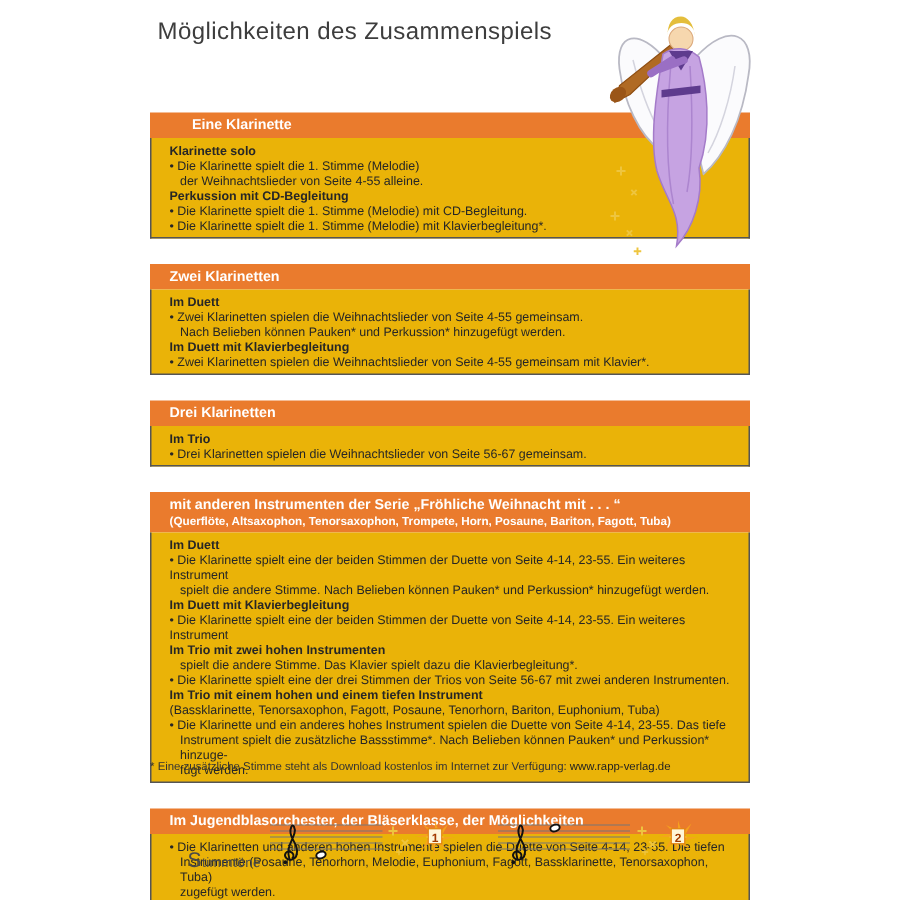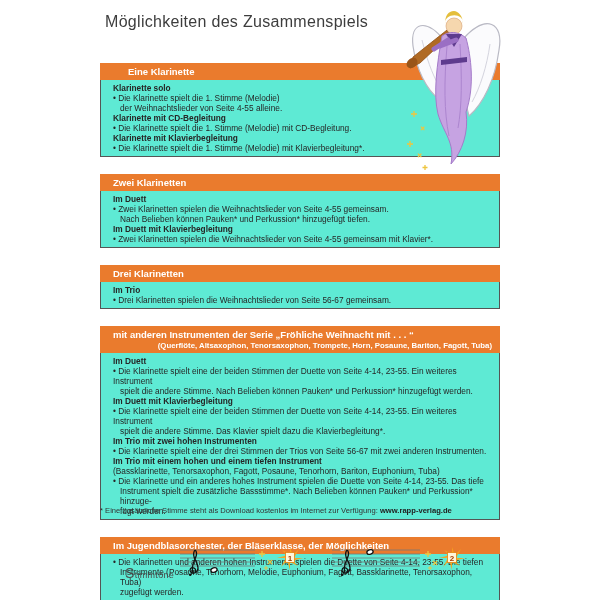--- a/index.html
+++ b/index.html
@@ -9,35 +9,35 @@
   }
   .page-title{
     position:absolute;left:105px;top:13px;font-size:16px;letter-spacing:.3px;
     color:#3d3d3d;font-weight:400;
   }
   .content{position:absolute;left:100px;top:63px;width:400px;}
   .sec-header{
     background:#EA7B2D;color:#fff;font-weight:bold;
     padding:3px 8px 2px 13px;margin-top:17px;
   }
-  .sec-header:first-child{margin-top:0;padding-left:28px;}
+  .sec-header:first-child{margin-top:12px;padding-left:28px;}
   .sec-header-main{font-size:9.5px;line-height:12px;}
-  .sec-header-sub{font-size:7.8px;line-height:10px;text-align:right;}
+  .sec-header-sub{font-size:7.8px;line-height:10px;}
   .sec-box{
-    border:1px solid #555;border-top:none;background:#5eead4;
+    border:1px solid #555;border-top:none;background:#eab308;
     padding:3px 8px 3px 12px;
   }
   .line{font-size:8.3px;line-height:10px;color:#262626;}
   .line.bold{font-weight:bold;}
   .line.bullet::before{content:"• ";}
   .line.cont{padding-left:7px;}
   .footnote{
     position:absolute;left:100px;top:506px;width:415px;font-size:7.6px;color:#333;
   }
-  .footnote .link{font-weight:bold;color:#222;}
+  .footnote .link{font-weight:normal;color:#222;}
   .stimm{
     position:absolute;left:125px;top:565px;color:#4a4a4a;font-size:9px;letter-spacing:.3px;
   }
   .stimm .s-big{font-size:14px;}
   .angel-wrap{position:absolute;left:392px;top:2px;width:124px;height:170px;z-index:5;}
   .music-wrap{position:absolute;left:180px;top:544px;width:290px;height:56px;}
 </style>
 </head>
 <body>
 
@@ -76,54 +76,53 @@
   </div>
 
   <div class="content">
       <div class="sec-header">
         <div class="sec-header-main">Eine Klarinette</div>
       </div>
       <div class="sec-box">
         <div class="line bold">Klarinette solo</div>
         <div class="line bullet">Die Klarinette spielt die 1. Stimme (Melodie)</div>
         <div class="line cont">der Weihnachtslieder von Seite 4-55 alleine.</div>
-        <div class="line bold">Klarinette mit CD-Begleitung</div>
+        <div class="line bold">Perkussion mit CD-Begleitung</div>
         <div class="line bullet">Die Klarinette spielt die 1. Stimme (Melodie) mit CD-Begleitung.</div>
-        <div class="line bold">Klarinette mit Klavierbegleitung</div>
         <div class="line bullet">Die Klarinette spielt die 1. Stimme (Melodie) mit Klavierbegleitung*.</div>
       </div>
       <div class="sec-header">
         <div class="sec-header-main">Zwei Klarinetten</div>
       </div>
       <div class="sec-box">
         <div class="line bold">Im Duett</div>
         <div class="line bullet">Zwei Klarinetten spielen die Weihnachtslieder von Seite 4-55 gemeinsam.</div>
-        <div class="line cont">Nach Belieben können Pauken* und Perkussion* hinzugefügt tiefen.</div>
+        <div class="line cont">Nach Belieben können Pauken* und Perkussion* hinzugefügt werden.</div>
         <div class="line bold">Im Duett mit Klavierbegleitung</div>
         <div class="line bullet">Zwei Klarinetten spielen die Weihnachtslieder von Seite 4-55 gemeinsam mit Klavier*.</div>
       </div>
       <div class="sec-header">
         <div class="sec-header-main">Drei Klarinetten</div>
       </div>
       <div class="sec-box">
         <div class="line bold">Im Trio</div>
         <div class="line bullet">Drei Klarinetten spielen die Weihnachtslieder von Seite 56-67 gemeinsam.</div>
       </div>
       <div class="sec-header">
         <div class="sec-header-main">mit anderen Instrumenten der Serie „Fröhliche Weihnacht mit . . . “</div>
         <div class="sec-header-sub">(Querflöte, Altsaxophon, Tenorsaxophon, Trompete, Horn, Posaune, Bariton, Fagott, Tuba)</div>
       </div>
       <div class="sec-box">
         <div class="line bold">Im Duett</div>
         <div class="line bullet">Die Klarinette spielt eine der beiden Stimmen der Duette von Seite 4-14, 23-55. Ein weiteres Instrument</div>
         <div class="line cont">spielt die andere Stimme. Nach Belieben können Pauken* und Perkussion* hinzugefügt werden.</div>
         <div class="line bold">Im Duett mit Klavierbegleitung</div>
         <div class="line bullet">Die Klarinette spielt eine der beiden Stimmen der Duette von Seite 4-14, 23-55. Ein weiteres Instrument</div>
+        <div class="line bold">Im Trio mit zwei hohen Instrumenten</div>
         <div class="line cont">spielt die andere Stimme. Das Klavier spielt dazu die Klavierbegleitung*.</div>
-        <div class="line bold">Im Trio mit zwei hohen Instrumenten</div>
         <div class="line bullet">Die Klarinette spielt eine der drei Stimmen der Trios von Seite 56-67 mit zwei anderen Instrumenten.</div>
         <div class="line bold">Im Trio mit einem hohen und einem tiefen Instrument</div>
         <div class="line plain">(Bassklarinette, Tenorsaxophon, Fagott, Posaune, Tenorhorn, Bariton, Euphonium, Tuba)</div>
         <div class="line bullet">Die Klarinette und ein anderes hohes Instrument spielen die Duette von Seite 4-14, 23-55. Das tiefe</div>
         <div class="line cont">Instrument spielt die zusätzliche Bassstimme*. Nach Belieben können Pauken* und Perkussion* hinzuge-</div>
         <div class="line cont">fügt werden.</div>
       </div>
       <div class="sec-header">
         <div class="sec-header-main">Im Jugendblasorchester, der Bläserklasse, der Möglichkeiten</div>
       </div>

